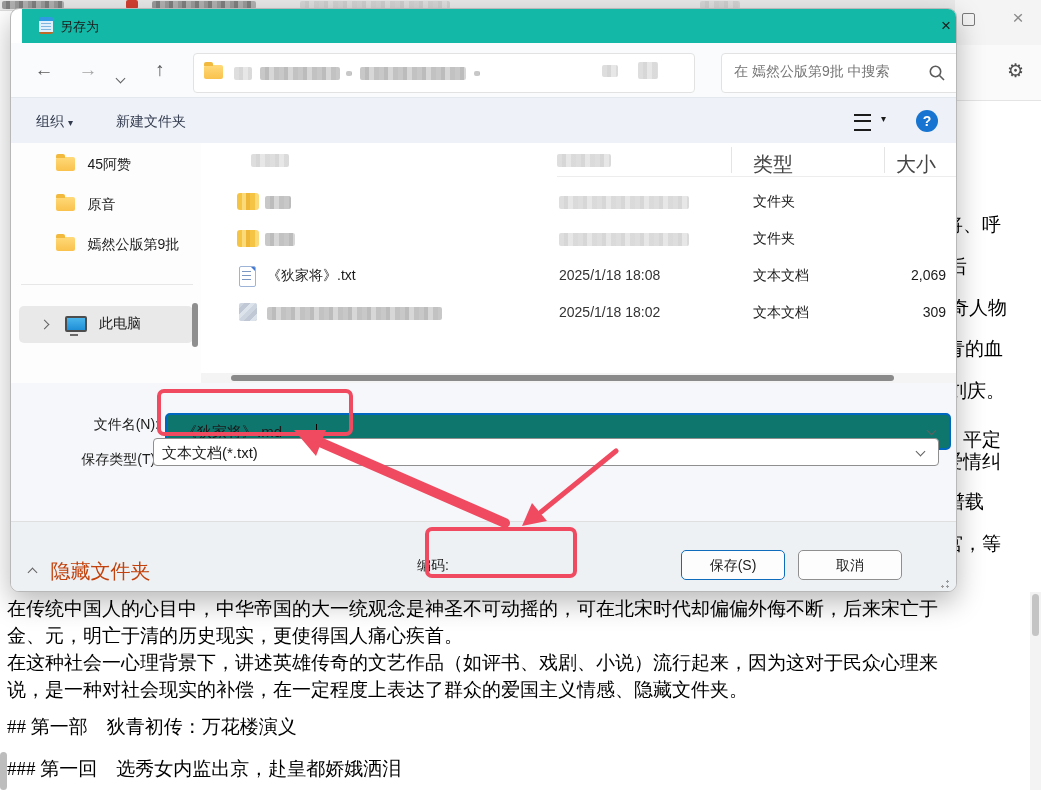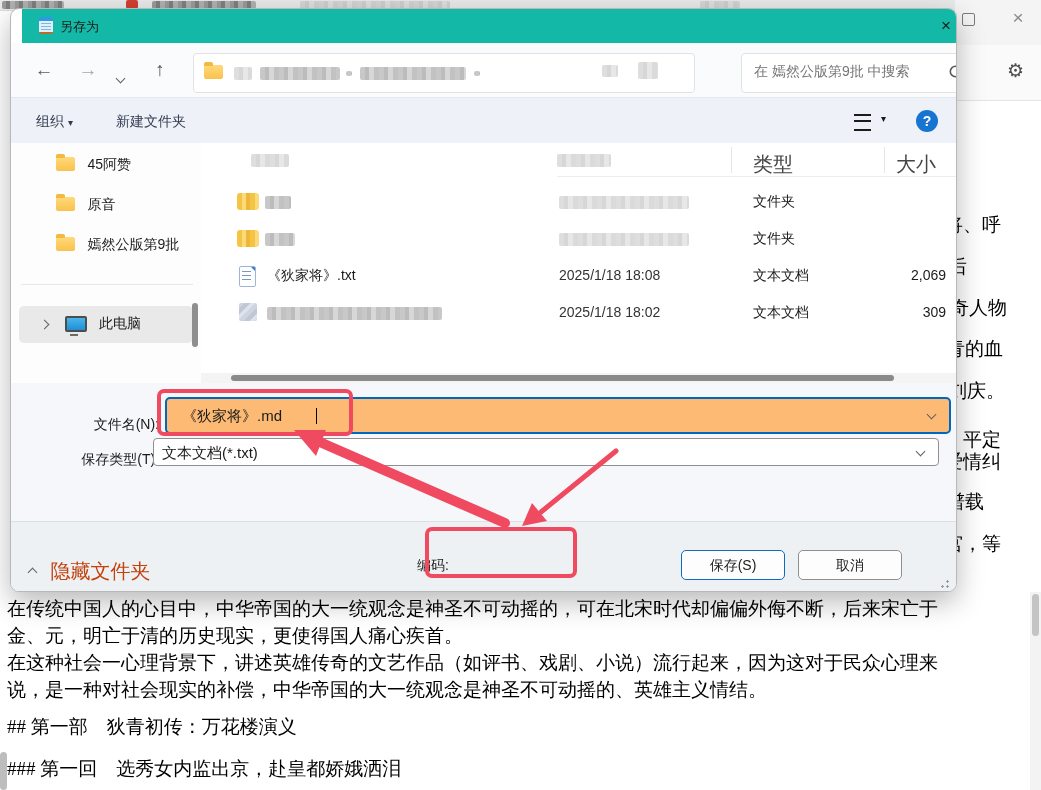--- a/index.html
+++ b/index.html
@@ -56,21 +56,21 @@
   .icon-note{width:14px;height:17px;border-radius:2px;background:linear-gradient(180deg,#2e9ae2 0 4px,#dff0fc 4px 15px,#c06a2a 15px 17px);position:relative;}
   .icon-note::before{content:'';position:absolute;left:2px;top:6px;width:10px;height:7px;
       background:repeating-linear-gradient(180deg,#7fb6e0 0 1.3px,transparent 1.3px 3.2px);}
   .col-header{font-size:20px;color:#454545;}
   .cell{font-size:14px;color:#1b1b1b;white-space:nowrap;}
   .vline{width:1px;background:#e4e4e4;}
   .hline{height:1px;background:#e7e7e7;}
 
   .fields-area{left:0;top:374px;width:100%;height:138px;background:#f6f7fa;}
   .field-label{font-size:14px;color:#1b1b1b;text-align:right;}
-  .input-main{background:#fdba74;border:2px solid #0067c0;border-radius:5px;}
+  .input-main{background:#0f766e;border:2px solid #0067c0;border-radius:5px;margin-top:16px;}
   .select-box{background:#fff;border:1px solid #8f8f8f;border-radius:4px;}
   .field-text{font-size:15px;color:#1b1b1b;line-height:24px;white-space:nowrap;}
   .caret-line{display:inline-block;width:1px;height:16px;background:#000;vertical-align:-3px;margin-left:1px;}
   .footer{left:0;top:512px;width:100%;height:70px;background:#eef1f4;border-top:1px solid #dfdfdf;}
   .btn{background:#fdfdfd;border-radius:5px;text-align:center;font-size:14px;color:#1b1b1b;line-height:28px;}
   .btn.primary{border:1px solid #0f6cbd;}
   .btn.normal{border:1px solid #8f8f8f;}
   .grip{width:8px;height:8px;background:
       radial-gradient(circle at 1.5px 6.5px,#9a9a9a 1px,transparent 1.2px),
       radial-gradient(circle at 6.5px 6.5px,#9a9a9a 1px,transparent 1.2px),
@@ -111,21 +111,21 @@
     <span class="frag" style="left:944px;top:427px;">，平定</span>
     <span class="frag" style="left:944px;top:449px;">爱情纠</span>
     <span class="frag" style="left:946px;top:489px;">谱载</span>
     <span class="frag" style="left:944px;top:531px;">宫，等</span>
   </div>
 
   <div>
     <div class="abs bg-editor-text" style="left:7px;top:596px;">在传统中国人的心目中，中华帝国的大一统观念是神圣不可动摇的，可在北宋时代却偏偏外侮不断，后来宋亡于</div>
     <div class="abs bg-editor-text" style="left:7px;top:623px;">金、元，明亡于清的历史现实，更使得国人痛心疾首。</div>
     <div class="abs bg-editor-text" style="left:7px;top:650px;">在这种社会一心理背景下，讲述英雄传奇的文艺作品（如评书、戏剧、小说）流行起来，因为这对于民众心理来</div>
-    <div class="abs bg-editor-text" style="left:7px;top:677px;">说，是一种对社会现实的补偿，中华帝国的大一统观念是神圣不可动摇的、英雄主义情结。</div>
+    <div class="abs bg-editor-text" style="left:7px;top:677px;">说，是一种对社会现实的补偿，在一定程度上表达了群众的爱国主义情感、隐藏文件夹。</div>
     <div class="abs bg-editor-text" style="left:7px;top:714px;">## 第一部　狄青初传：万花楼演义</div>
     <div class="abs bg-editor-text" style="left:7px;top:756px;">### 第一回　选秀女内监出京，赴皇都娇娥洒泪</div>
   </div>
 
   <div class="abs" style="left:1030px;top:592px;width:11px;height:198px;background:#f3f3f3;">
     <div class="abs scroll-thumb" style="left:2px;top:2px;width:7px;height:42px;background:#c4c4c4;"></div>
   </div>
   <div class="abs scroll-thumb" style="left:0;top:752px;width:7px;height:38px;background:#bdbdbd;"></div>
 
   <div class="abs dialog">
@@ -146,21 +146,21 @@
         <div class="abs icon-folder" style="left:10px;top:11px;"></div>
         <div class="abs mz light" style="left:40px;top:13px;width:18px;height:13px;"></div>
         <div class="abs mz" style="left:66px;top:13px;width:80px;height:13px;"></div>
         <div class="abs mz" style="left:152px;top:17px;width:6px;height:5px;"></div>
         <div class="abs mz" style="left:166px;top:13px;width:106px;height:13px;"></div>
         <div class="abs mz" style="left:280px;top:17px;width:6px;height:5px;"></div>
         <div class="abs mz light" style="left:408px;top:11px;width:16px;height:12px;"></div>
         <div class="abs mz light" style="left:444px;top:8px;width:20px;height:17px;"></div>
       </div>
 
-      <div class="abs box" style="left:730px;top:10px;width:240px;height:38px;">
+      <div class="abs box" style="left:710px;top:10px;width:240px;height:38px;">
         <div class="abs" style="left:12px;top:9px;font-size:14px;color:#767676;white-space:nowrap;">在 嫣然公版第9批 中搜索</div>
         <svg class="abs search-ico" style="left:206px;top:10px;" width="18" height="18" viewBox="0 0 18 18">
           <circle cx="7.5" cy="7.5" r="5.2"></circle>
             <line x1="11.5" y1="11.5" x2="16" y2="16"></line>
         </svg>
       </div>
     </div>
 
     <div class="abs toolrow">
       <div class="abs toolbtn" style="left:25px;">

